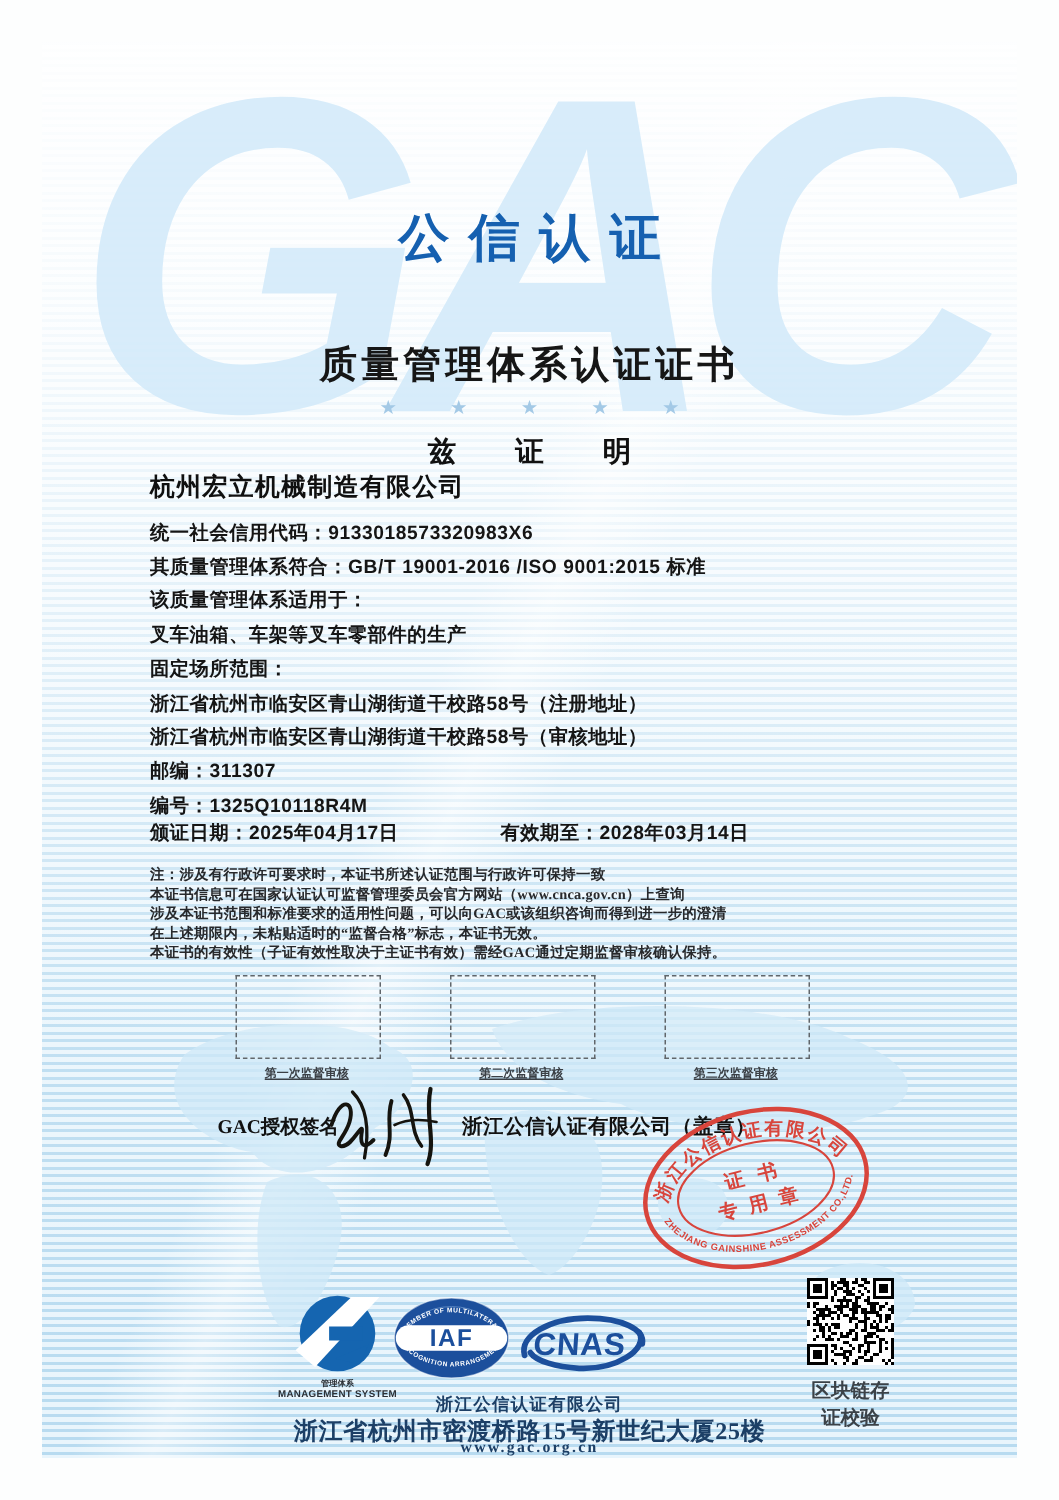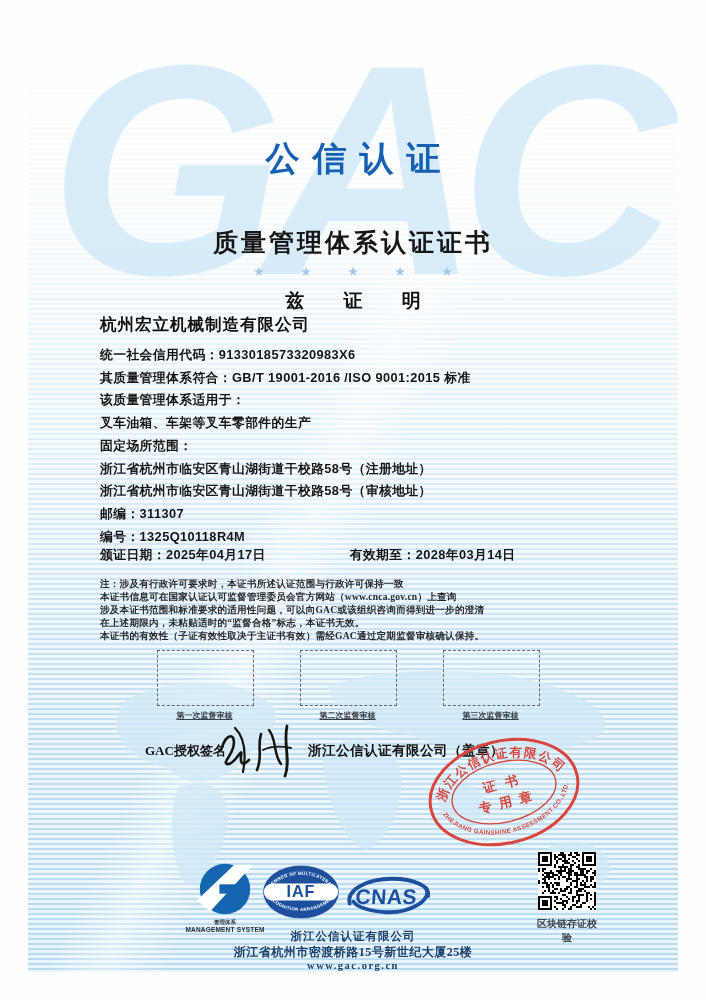--- a/index.html
+++ b/index.html
@@ -20,21 +20,21 @@
   .subtitle{top:198px;left:0;width:100%;text-align:center;font-size:25px;font-weight:700;
     font-family:"Liberation Serif","DejaVu Serif",serif;color:#161616;letter-spacing:3px;}
   .stars{top:236px;left:225px;width:200px;display:flex;justify-content:space-between;
     color:#a3c9e6;font-size:13px;}
   .certify{top:260px;left:0;width:100%;text-align:center;font-size:19px;font-weight:700;
     color:#111;letter-spacing:17px;padding-left:17px;box-sizing:border-box;}
   .company{top:286px;left:72px;font-size:16.5px;font-weight:800;color:#101010;letter-spacing:1px;}
   .bodylines{top:316px;left:72px;width:520px;font-size:12.8px;font-weight:700;color:#151515;
     line-height:22.7px;letter-spacing:.4px;}
   .dates{top:519px;left:72px;width:520px;font-size:12.8px;font-weight:700;color:#151515;letter-spacing:.4px;}
-  .dates span:last-child{margin-left:80px;}
+  .dates span:last-child{margin-left:64px;}
   .notes{top:550px;left:72px;width:510px;font-size:9.6px;font-weight:700;color:#27292c;
     line-height:12.9px;font-family:"Liberation Serif","DejaVu Serif",serif;letter-spacing:.2px;}
   .abox{position:absolute;z-index:1;top:622px;width:95px;height:54px;border:1px dashed #60666b;background:rgba(255,255,255,0.12);}
   .abox.b1{left:129px;}.abox.b2{left:272px;}.abox.b3{left:415px;}
   .acap{position:absolute;z-index:1;top:682px;width:95px;text-align:center;font-size:8px;
     font-weight:700;color:#3a3f45;font-family:"Liberation Serif","DejaVu Serif",serif;text-decoration:underline;}
   .acap.c1{left:129px;}.acap.c2{left:272px;}.acap.c3{left:415px;}
   .sig-label{top:714px;left:117px;font-size:13px;font-weight:700;color:#111;
     font-family:"Liberation Serif","DejaVu Serif",serif;}
   .sig-svg{top:692px;left:185px;width:86px;height:60px;}
@@ -45,25 +45,25 @@
   .gac-cap{top:891px;left:141px;width:112px;text-align:center;color:#2a2f35;}
   .gac-cap .cn{font-size:5.5px;font-weight:700;display:block;}
   .gac-cap .en{font-size:6.5px;font-weight:700;display:block;letter-spacing:.2px;}
   .iaf-logo{top:835px;left:233px;width:80px;height:58px;}
   .cnas-logo{top:845px;left:315px;width:90px;height:44px;}
   .accred{top:832px;left:399px;width:110px;color:#1e4f8f;}
   .accred .cnline{font-size:8.8px;font-weight:700;line-height:12.8px;color:#25557f;}
   .accred .enline{font-size:8.2px;font-weight:800;line-height:11.5px;color:#17344e;letter-spacing:.2px;}
   .qr-wrap{top:824px;left:509px;width:60px;text-align:center;}
   .qr-wrap svg{width:58px;height:58px;background:#fff;}
-  .qr-cap{font-size:10px;font-weight:700;color:#3b4248;margin-top:3px;
+  .qr-cap{font-size:13px;font-weight:700;color:#3b4248;margin-top:3px;
     font-family:"Liberation Serif","DejaVu Serif",serif;}
   .f-company{top:901px;left:0;width:100%;text-align:center;font-size:11.5px;font-weight:800;
     color:#1c3f66;font-family:"Liberation Serif","DejaVu Serif",serif;letter-spacing:1px;}
-  .f-address{top:916px;left:0;width:100%;text-align:center;font-size:12px;font-weight:800;
+  .f-address{top:916px;left:0;width:100%;text-align:center;font-size:16px;font-weight:800;
     color:#1c3f66;font-family:"Liberation Serif","DejaVu Serif",serif;letter-spacing:.5px;}
   .f-web{top:932px;left:0;width:100%;text-align:center;font-size:10.5px;font-weight:800;
     color:#1c3f66;font-family:"Liberation Serif","DejaVu Serif",serif;letter-spacing:1.5px;}
 </style>
 </head>
 <body>
 
 <div class="page">
   <div class="cert">
 

